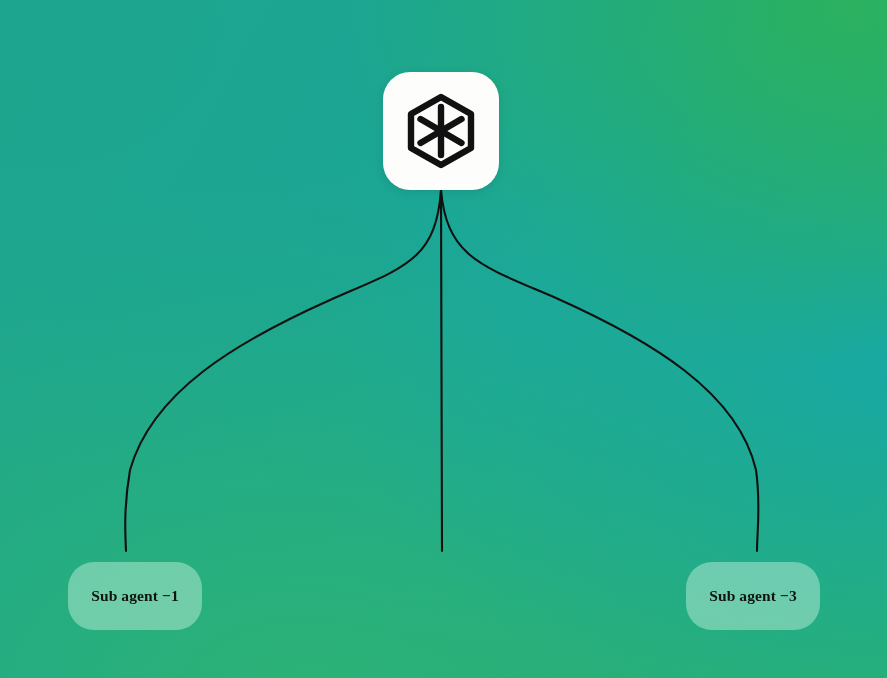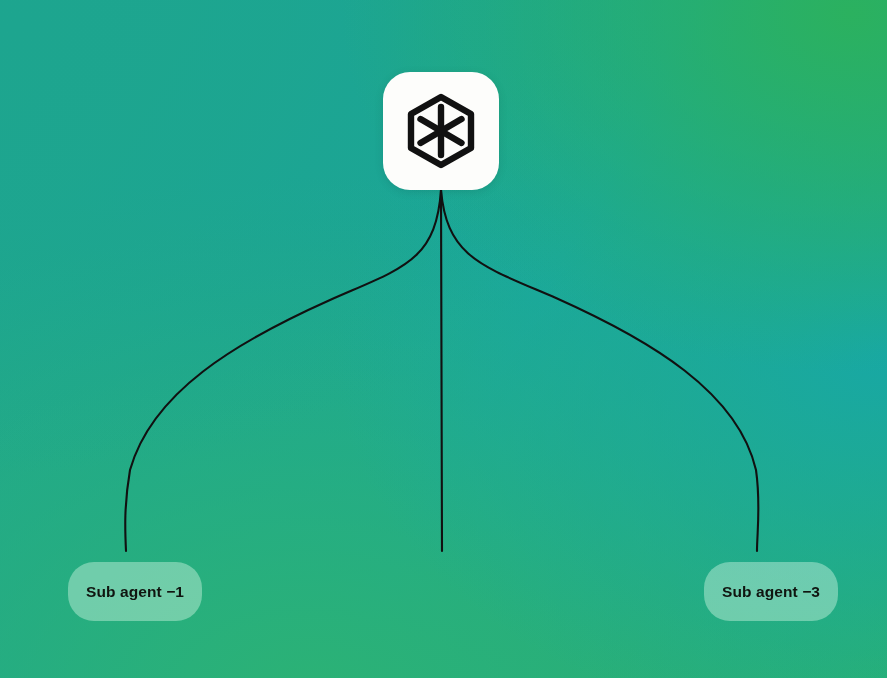--- a/index.html
+++ b/index.html
@@ -46,34 +46,35 @@
     background:#fdfdfb;
     border-radius:27px;
     display:flex; align-items:center; justify-content:center;
     box-shadow:0 2px 10px rgba(0,0,0,0.10);
   }
   #hub-node svg { display:block; }
 
   
   .agent-pill {
     position:absolute;
-    height:59px;
+    height:68px;
     border-radius:26px;
     background:rgba(225,252,236,0.40);
     display:flex; align-items:center; justify-content:center;
     color:#101510;
     font-size:15.5px;
     font-weight:600;
     letter-spacing:0.1px;
     white-space:nowrap;
     user-select:none;
+    font-family:Liberation Serif, serif;
   }
   #pill-1 { left:68px;  top:562px; width:134px; }
   #pill-2 { left:376px; top:562px; width:134px; }
-  #pill-3 { left:704px; top:562px; width:134px; }
+  #pill-3 { left:686px; top:562px; width:134px; }
 </style>
 </head>
 <body>
 
 <div id="diagram-canvas">
 
   <div class="bg-base"></div>
 
   <svg id="connector-layer" viewBox="0 0 887 678">
     <path d="M441,190 C436,262 402,268 330,300 C236,342 152,392 130,470 C124,505 125,530 126,551"></path>

